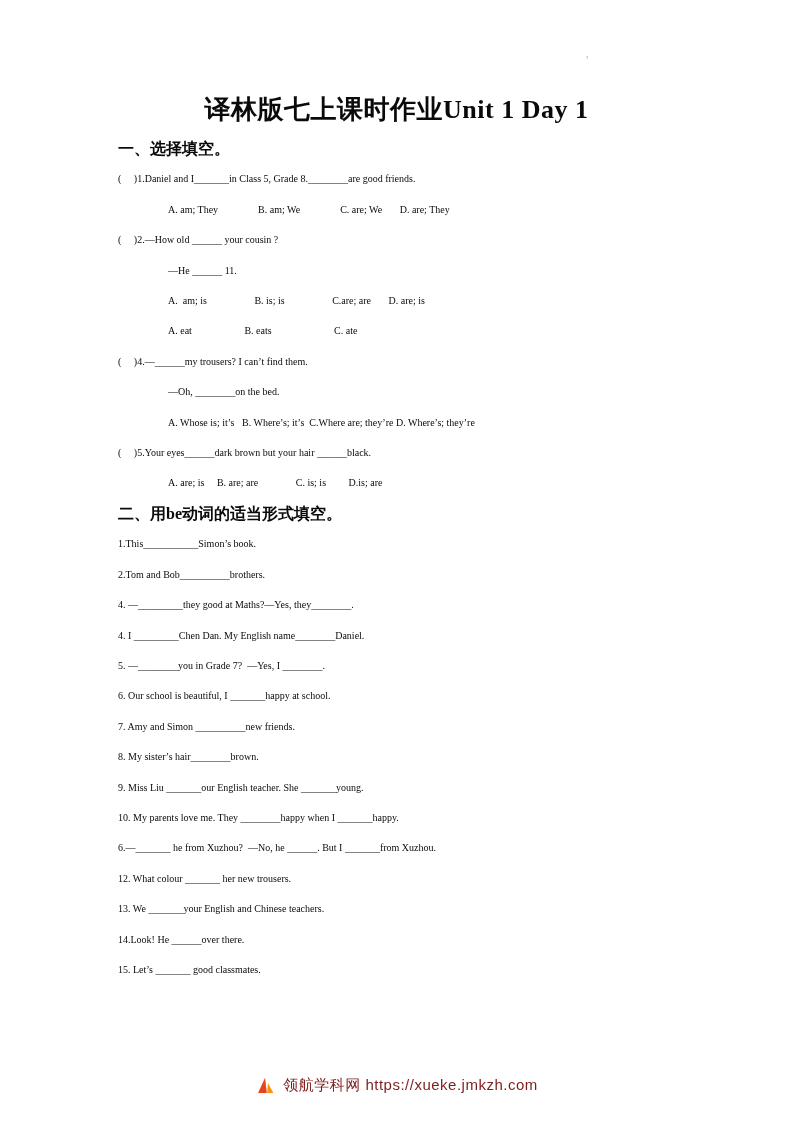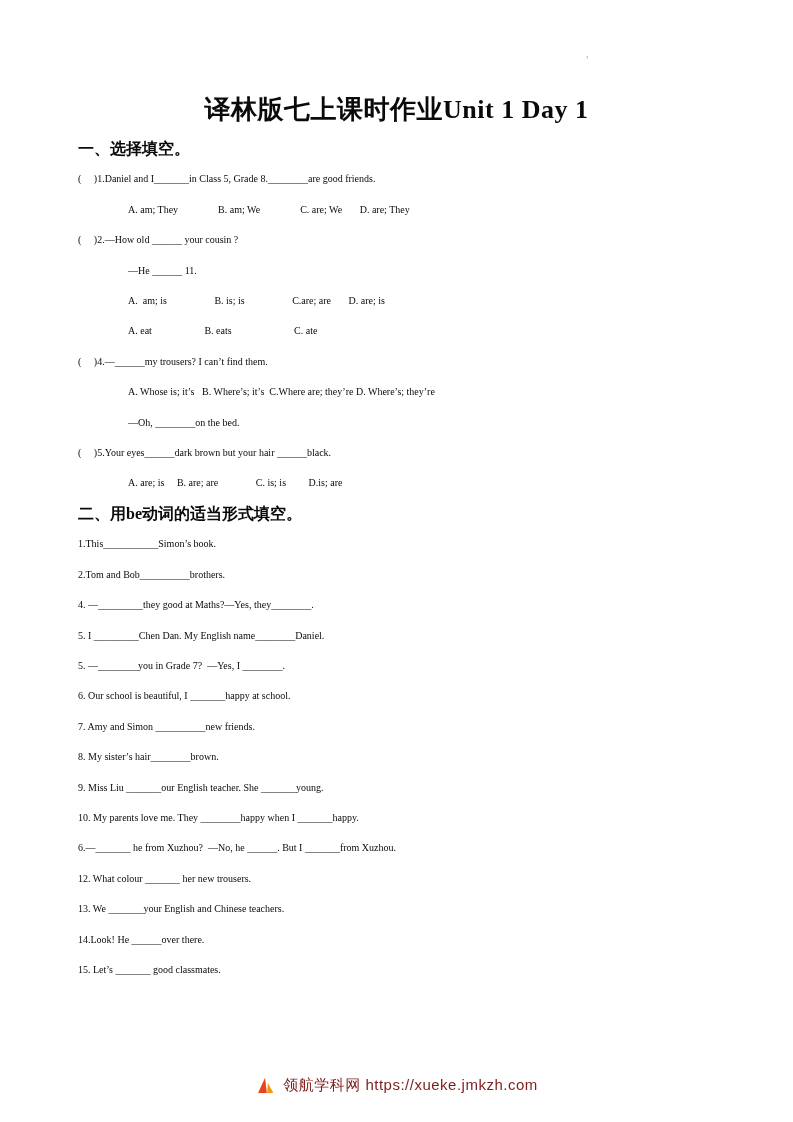--- a/index.html
+++ b/index.html
@@ -21,21 +21,21 @@
   .title {
     padding-top: 94px;
     text-align: center;
     font-size: 26px;
     font-weight: bold;
     line-height: 32px;
     letter-spacing: 0.5px;
   }
   .content {
     margin-top: 8px;
-    padding-left: 78px;
+    padding-left: 118px;
     padding-right: 80px;
   }
   .line {
     font-size: 10px;
     line-height: 30.4px;
     white-space: pre-wrap;
   }
   .heading {
     font-weight: bold;
     font-size: 16px;
@@ -84,32 +84,32 @@
     <div class="line">(     )1.Daniel and I_______in Class 5, Grade 8.________are good friends.</div>
     <div class="line indent">A. am; They                B. am; We                C. are; We       D. are; They</div>
 
     <div class="line">(     )2.—How old ______ your cousin ?</div>
     <div class="line indent">—He ______ 11.</div>
     <div class="line indent">A.  am; is                   B. is; is                   C.are; are       D. are; is</div>
 
     <div class="line indent">A. eat                     B. eats                         C. ate</div>
 
     <div class="line">(     )4.—______my trousers? I can’t find them.</div>
+    <div class="line indent">—Oh, ________on the bed.</div>
     <div class="line indent">A. Whose is; it’s   B. Where’s; it’s  C.Where are; they’re D. Where’s; they’re</div>
-    <div class="line indent">—Oh, ________on the bed.</div>
 
     <div class="line">(     )5.Your eyes______dark brown but your hair ______black.</div>
     <div class="line indent">A. are; is     B. are; are               C. is; is         D.is; are</div>
 
     <div class="line heading">二、用be动词的适当形式填空。</div>
 
     <div class="line">1.This___________Simon’s book.</div>
     <div class="line">2.Tom and Bob__________brothers.</div>
     <div class="line">4. —_________they good at Maths?—Yes, they________.</div>
-    <div class="line">5. I _________Chen Dan. My English name________Daniel.</div>
+    <div class="line">4. I _________Chen Dan. My English name________Daniel.</div>
     <div class="line">5. —________you in Grade 7?  —Yes, I ________.</div>
     <div class="line">6. Our school is beautiful, I _______happy at school.</div>
     <div class="line">7. Amy and Simon __________new friends.</div>
     <div class="line">8. My sister’s hair________brown.</div>
     <div class="line">9. Miss Liu _______our English teacher. She _______young.</div>
     <div class="line">10. My parents love me. They ________happy when I _______happy.</div>
     <div class="line">6.—_______ he from Xuzhou?  —No, he ______. But I _______from Xuzhou.</div>
     <div class="line">12. What colour _______ her new trousers.</div>
     <div class="line">13. We _______your English and Chinese teachers.</div>
     <div class="line">14.Look! He ______over there.</div>

